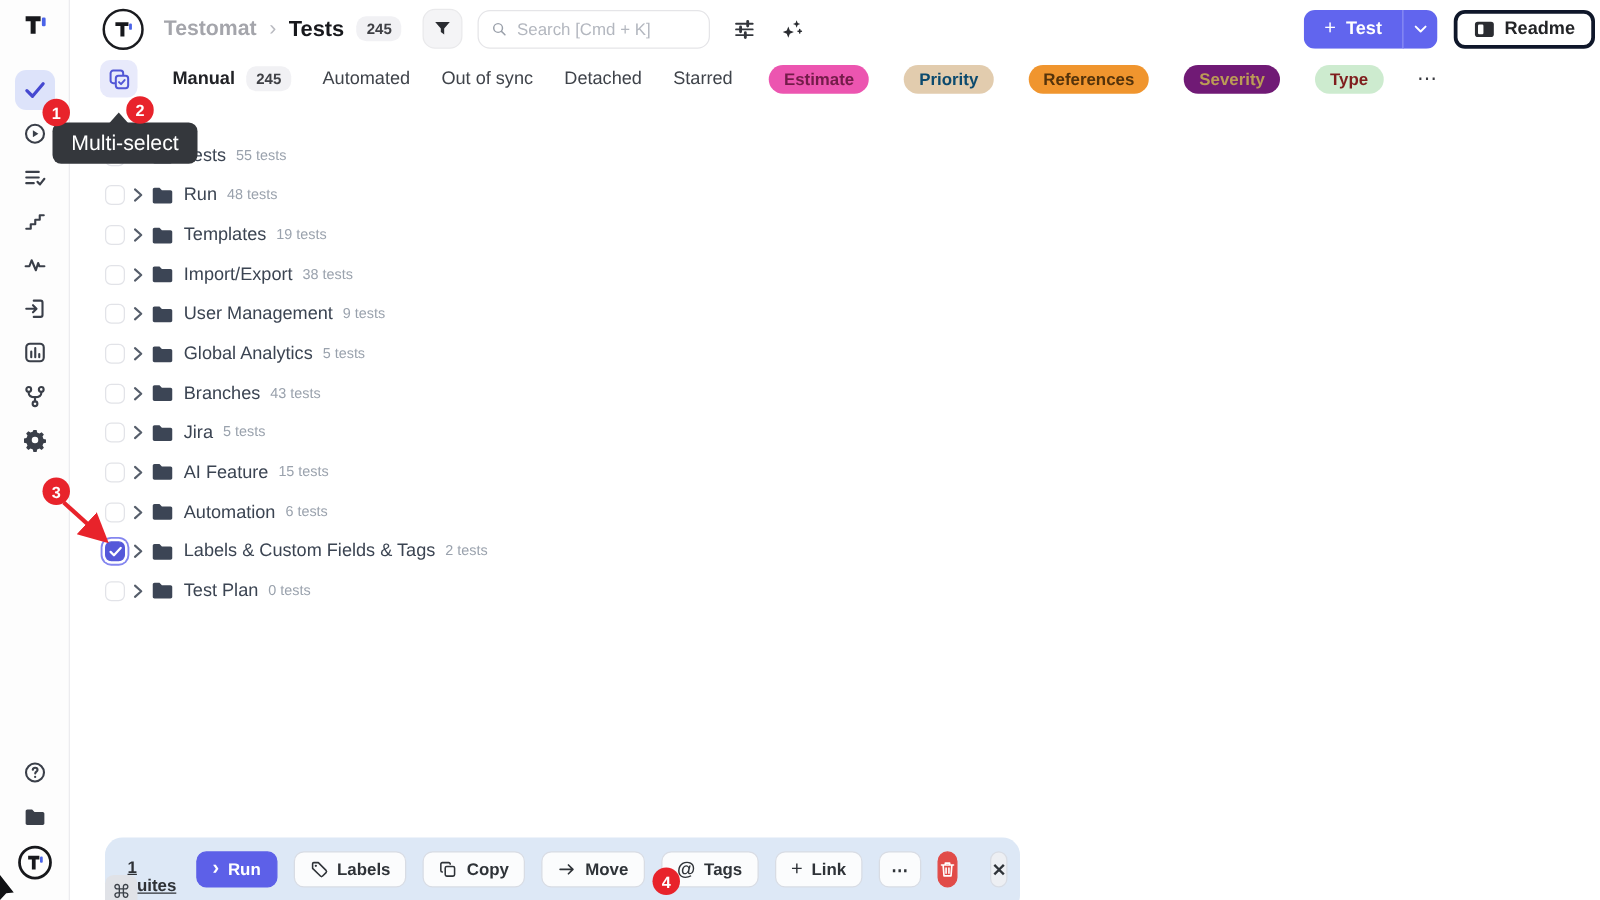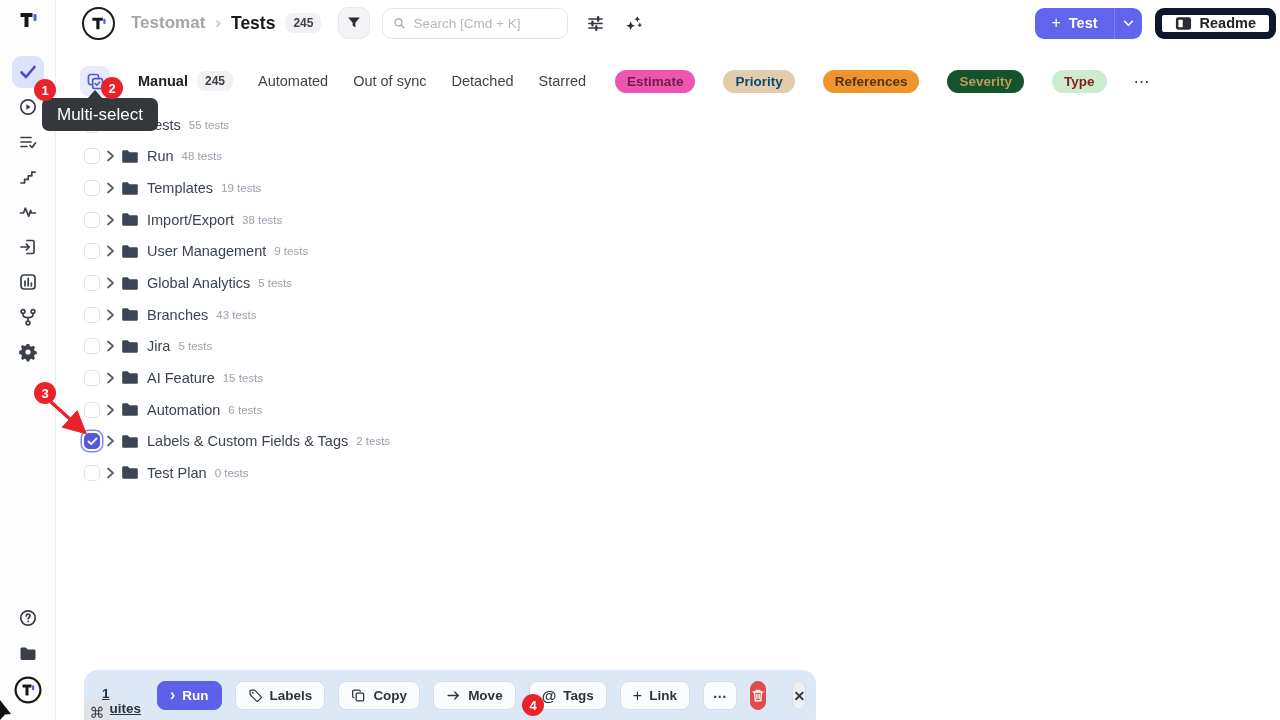--- a/index.html
+++ b/index.html
@@ -39,26 +39,26 @@
   .search input::placeholder { color:#b3b7bf; }
   .ghost-ic { width:26px; height:26px; display:grid; place-items:center; cursor:pointer; }
   .sliders-btn { margin-left:14px; } .sparkles-btn { margin-left:12px; }
   .hspacer { flex:1; }
   .test-split { display:flex; height:31px; border-radius:9px; overflow:hidden; cursor:pointer; }
   .test-main { background:#6165ee; color:#fff; display:flex; align-items:center; gap:8px;
     padding:0 16px; font-size:14.5px; font-weight:600; }
   .test-plus { font-size:16px; font-weight:500; }
   .test-caret { background:#6165ee; border-left:1px solid #7d80f2; width:28px;
     display:grid; place-items:center; }
-  .readme-btn { margin-left:13px; margin-right:0; height:31px; border:7px solid #0f172a;
+  .readme-btn { margin-left:13px; margin-right:0; height:31px; border:3px solid #0f172a;
     border-radius:9px; background:#fff; display:flex; align-items:center; gap:8px;
     padding:4px 13px; font-size:14.5px; font-weight:600; color:#232427; cursor:pointer; }
 
   
-  .tabbar { position:absolute; left:80px; top:66px; right:10px; height:30px;
+  .tabbar { position:absolute; left:80px; top:48px; right:10px; height:30px;
     display:flex; align-items:center; }
   .multi-btn { width:30px; height:30px; border-radius:8px; background:#e8eafb;
     display:grid; place-items:center; cursor:pointer; }
   .tabs { display:flex; align-items:center; gap:25px; margin-left:28px; }
   .tab { font-size:14.5px; color:#3f434a; cursor:pointer; display:flex; align-items:center; gap:9px; }
   .tab.current { color:#212226; font-weight:600; }
   .pills { display:flex; align-items:center; gap:28px; margin-left:29px; }
   .pill { font-size:13.5px; font-weight:600; padding:4px 12px; border-radius:13px; cursor:pointer; }
   .more-dots { margin-left:27px; font-size:16px; color:#3a3b40; letter-spacing:1px; cursor:pointer; }
 
@@ -282,21 +282,21 @@
           <span>Detached</span>
         </div>
       <div class="tab">
           <span>Starred</span>
         </div>
     </div>
     <div class="pills">
       <span class="pill" style="background: rgb(236, 85, 176); color: rgb(115, 28, 73);">Estimate</span>
       <span class="pill" style="background: rgb(226, 204, 174); color: #0c4a6e;">Priority</span>
       <span class="pill" style="background: rgb(240, 149, 46); color: rgb(84, 51, 11);">References</span>
-      <span class="pill" style="background: #14532d; color: rgb(187, 155, 86);">Severity</span>
+      <span class="pill" style="background: #701a75; color: rgb(187, 155, 86);">Severity</span>
       <span class="pill" style="background: rgb(205, 235, 207); color: #7f1d1d;">Type</span>
     </div>
     <span class="more-dots">⋯</span>
   </div>
 
   <div class="tree">
     <div class="trow">
       <span class="cbox">
         
       </span>

